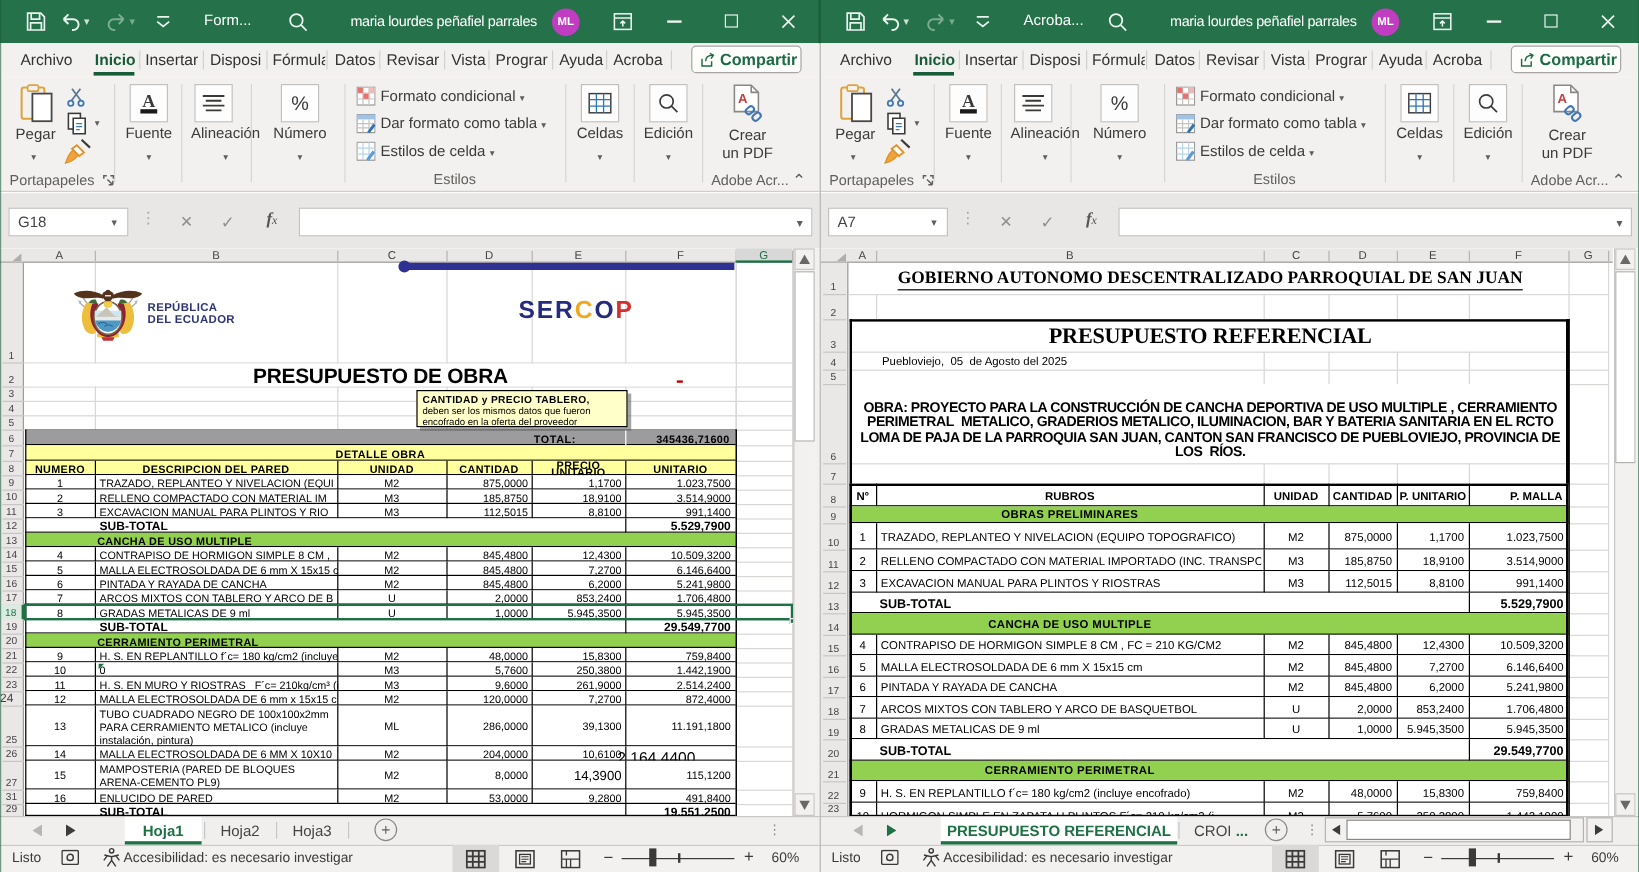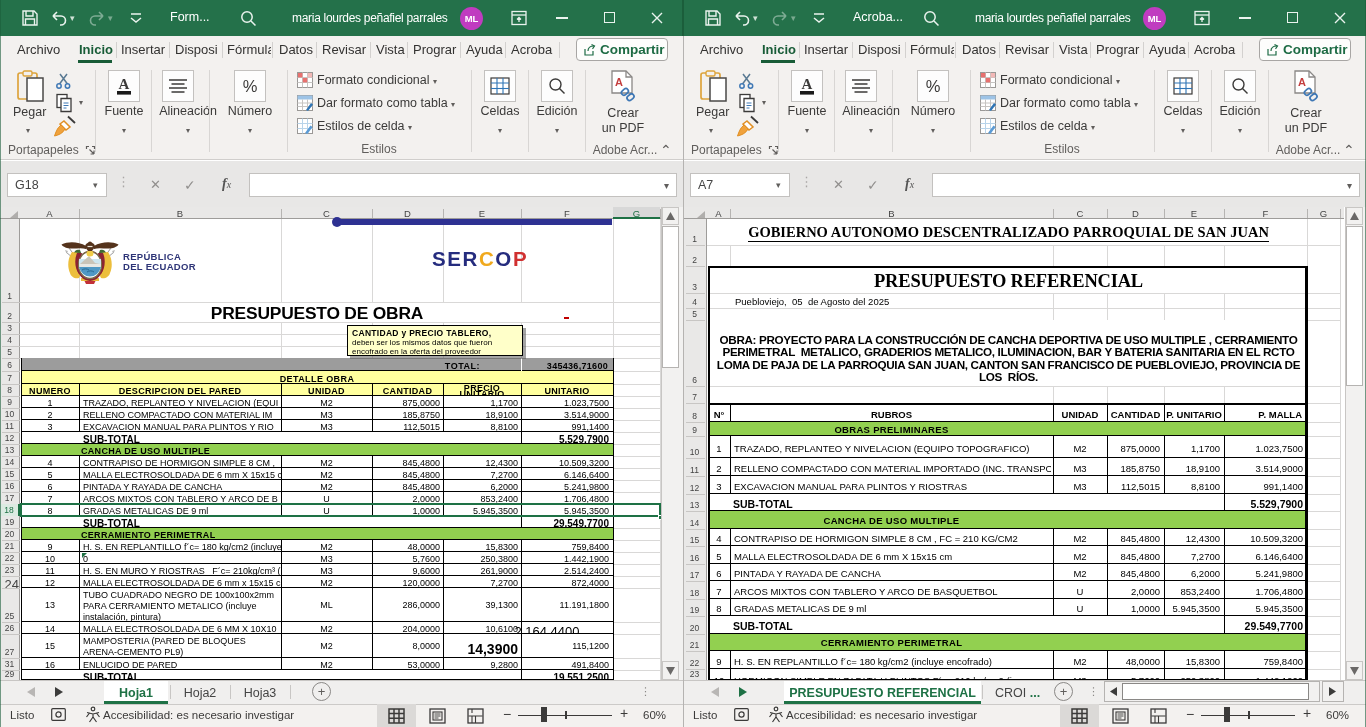--- a/index.html
+++ b/index.html
@@ -254,21 +254,21 @@
 <div class="abs" style="left:0px;top:517px;width:19px;font-size:8.5px;color:#444;text-align:center">19</div>
 <div class="" style="left:2px;top:528px;width:18px;height:1px;background:#c8c6c4;"></div>
 <div class="abs" style="left:0px;top:529px;width:19px;font-size:8.5px;color:#444;text-align:center">20</div>
 <div class="" style="left:2px;top:540px;width:18px;height:1px;background:#c8c6c4;"></div>
 <div class="abs" style="left:0px;top:541px;width:19px;font-size:8.5px;color:#444;text-align:center">21</div>
 <div class="" style="left:2px;top:552px;width:18px;height:1px;background:#c8c6c4;"></div>
 <div class="abs" style="left:0px;top:553px;width:19px;font-size:8.5px;color:#444;text-align:center">22</div>
 <div class="" style="left:2px;top:564px;width:18px;height:1px;background:#c8c6c4;"></div>
 <div class="abs" style="left:0px;top:565px;width:19px;font-size:8.5px;color:#444;text-align:center">23</div>
 <div class="" style="left:2px;top:576px;width:18px;height:1px;background:#c8c6c4;"></div>
-<div class="abs" style="left:0px;top:577px;width:19px;font-size:13px;color:#444;text-align:right">24</div>
+<div class="abs" style="left:0px;top:577px;width:19px;font-size:10px;color:#444;text-align:left">24</div>
 <div class="" style="left:2px;top:588px;width:18px;height:1px;background:#c8c6c4;"></div>
 <div class="abs" style="left:0px;top:611px;width:19px;font-size:8.5px;color:#444;text-align:center">25</div>
 <div class="" style="left:2px;top:622px;width:18px;height:1px;background:#c8c6c4;"></div>
 <div class="abs" style="left:0px;top:623px;width:19px;font-size:8.5px;color:#444;text-align:center">26</div>
 <div class="" style="left:2px;top:634px;width:18px;height:1px;background:#c8c6c4;"></div>
 <div class="abs" style="left:0px;top:647px;width:19px;font-size:8.5px;color:#444;text-align:center">27</div>
 <div class="" style="left:2px;top:658px;width:18px;height:1px;background:#c8c6c4;"></div>
 <div class="abs" style="left:0px;top:659px;width:19px;font-size:8.5px;color:#444;text-align:center">31</div>
 <div class="" style="left:2px;top:670px;width:18px;height:1px;background:#c8c6c4;"></div>
 <div class="abs" style="left:0px;top:669px;width:19px;font-size:8.5px;color:#444;text-align:center">29</div>
@@ -546,21 +546,21 @@
 <div class="" style="left:79px;top:622px;width:1px;height:12px;background:#000;"></div>
 <div class="" style="left:281px;top:622px;width:1px;height:12px;background:#000;"></div>
 <div class="" style="left:372px;top:622px;width:1px;height:12px;background:#000;"></div>
 <div class="" style="left:443px;top:622px;width:1px;height:12px;background:#000;"></div>
 <div class="" style="left:521px;top:622px;width:1px;height:12px;background:#000;"></div>
 <div class="" style="left:21px;top:634px;width:592px;height:24px;background:#fff;border-bottom:1px solid #000;"></div>
 <div class="abs ctr" style="left:21px;top:641.0px;width:58px;font-size:9px;color:#000;">15</div>
 <div class="abs" style="left:83px;top:636px;width:198px;font-size:9px;color:#000;line-height:11px;white-space:nowrap;overflow:visible">MAMPOSTERIA (PARED DE BLOQUES<br>ARENA-CEMENTO PL9)</div>
 <div class="abs ctr" style="left:281px;top:641.0px;width:91px;font-size:9px;color:#000;">M2</div>
 <div class="abs" style="left:372px;top:641.0px;width:68px;text-align:right;font-size:9px;color:#000;">8,0000</div>
-<div class="abs" style="left:443px;top:641.0px;width:75px;text-align:right;font-size:14px;color:#000;font-weight:bold;">14,3900</div>
+<div class="abs" style="left:443px;top:641.0px;width:75px;text-align:right;font-size:11px;color:#000;">14,3900</div>
 <div class="abs" style="left:521px;top:641.0px;width:88px;text-align:right;font-size:9px;color:#000;">115,1200</div>
 <div class="" style="left:79px;top:634px;width:1px;height:24px;background:#000;"></div>
 <div class="" style="left:281px;top:634px;width:1px;height:24px;background:#000;"></div>
 <div class="" style="left:372px;top:634px;width:1px;height:24px;background:#000;"></div>
 <div class="" style="left:443px;top:634px;width:1px;height:24px;background:#000;"></div>
 <div class="" style="left:521px;top:634px;width:1px;height:24px;background:#000;"></div>
 <div class="" style="left:21px;top:658px;width:592px;height:12px;background:#fff;border-bottom:1px solid #000;"></div>
 <div class="abs ctr" style="left:21px;top:660px;width:58px;font-size:9px;color:#000;">16</div>
 <div class="abs" style="left:83px;top:660px;width:198px;font-size:9px;color:#000;white-space:nowrap;overflow:visible">ENLUCIDO DE PARED</div>
 <div class="abs ctr" style="left:281px;top:660px;width:91px;font-size:9px;color:#000;">M2</div>

